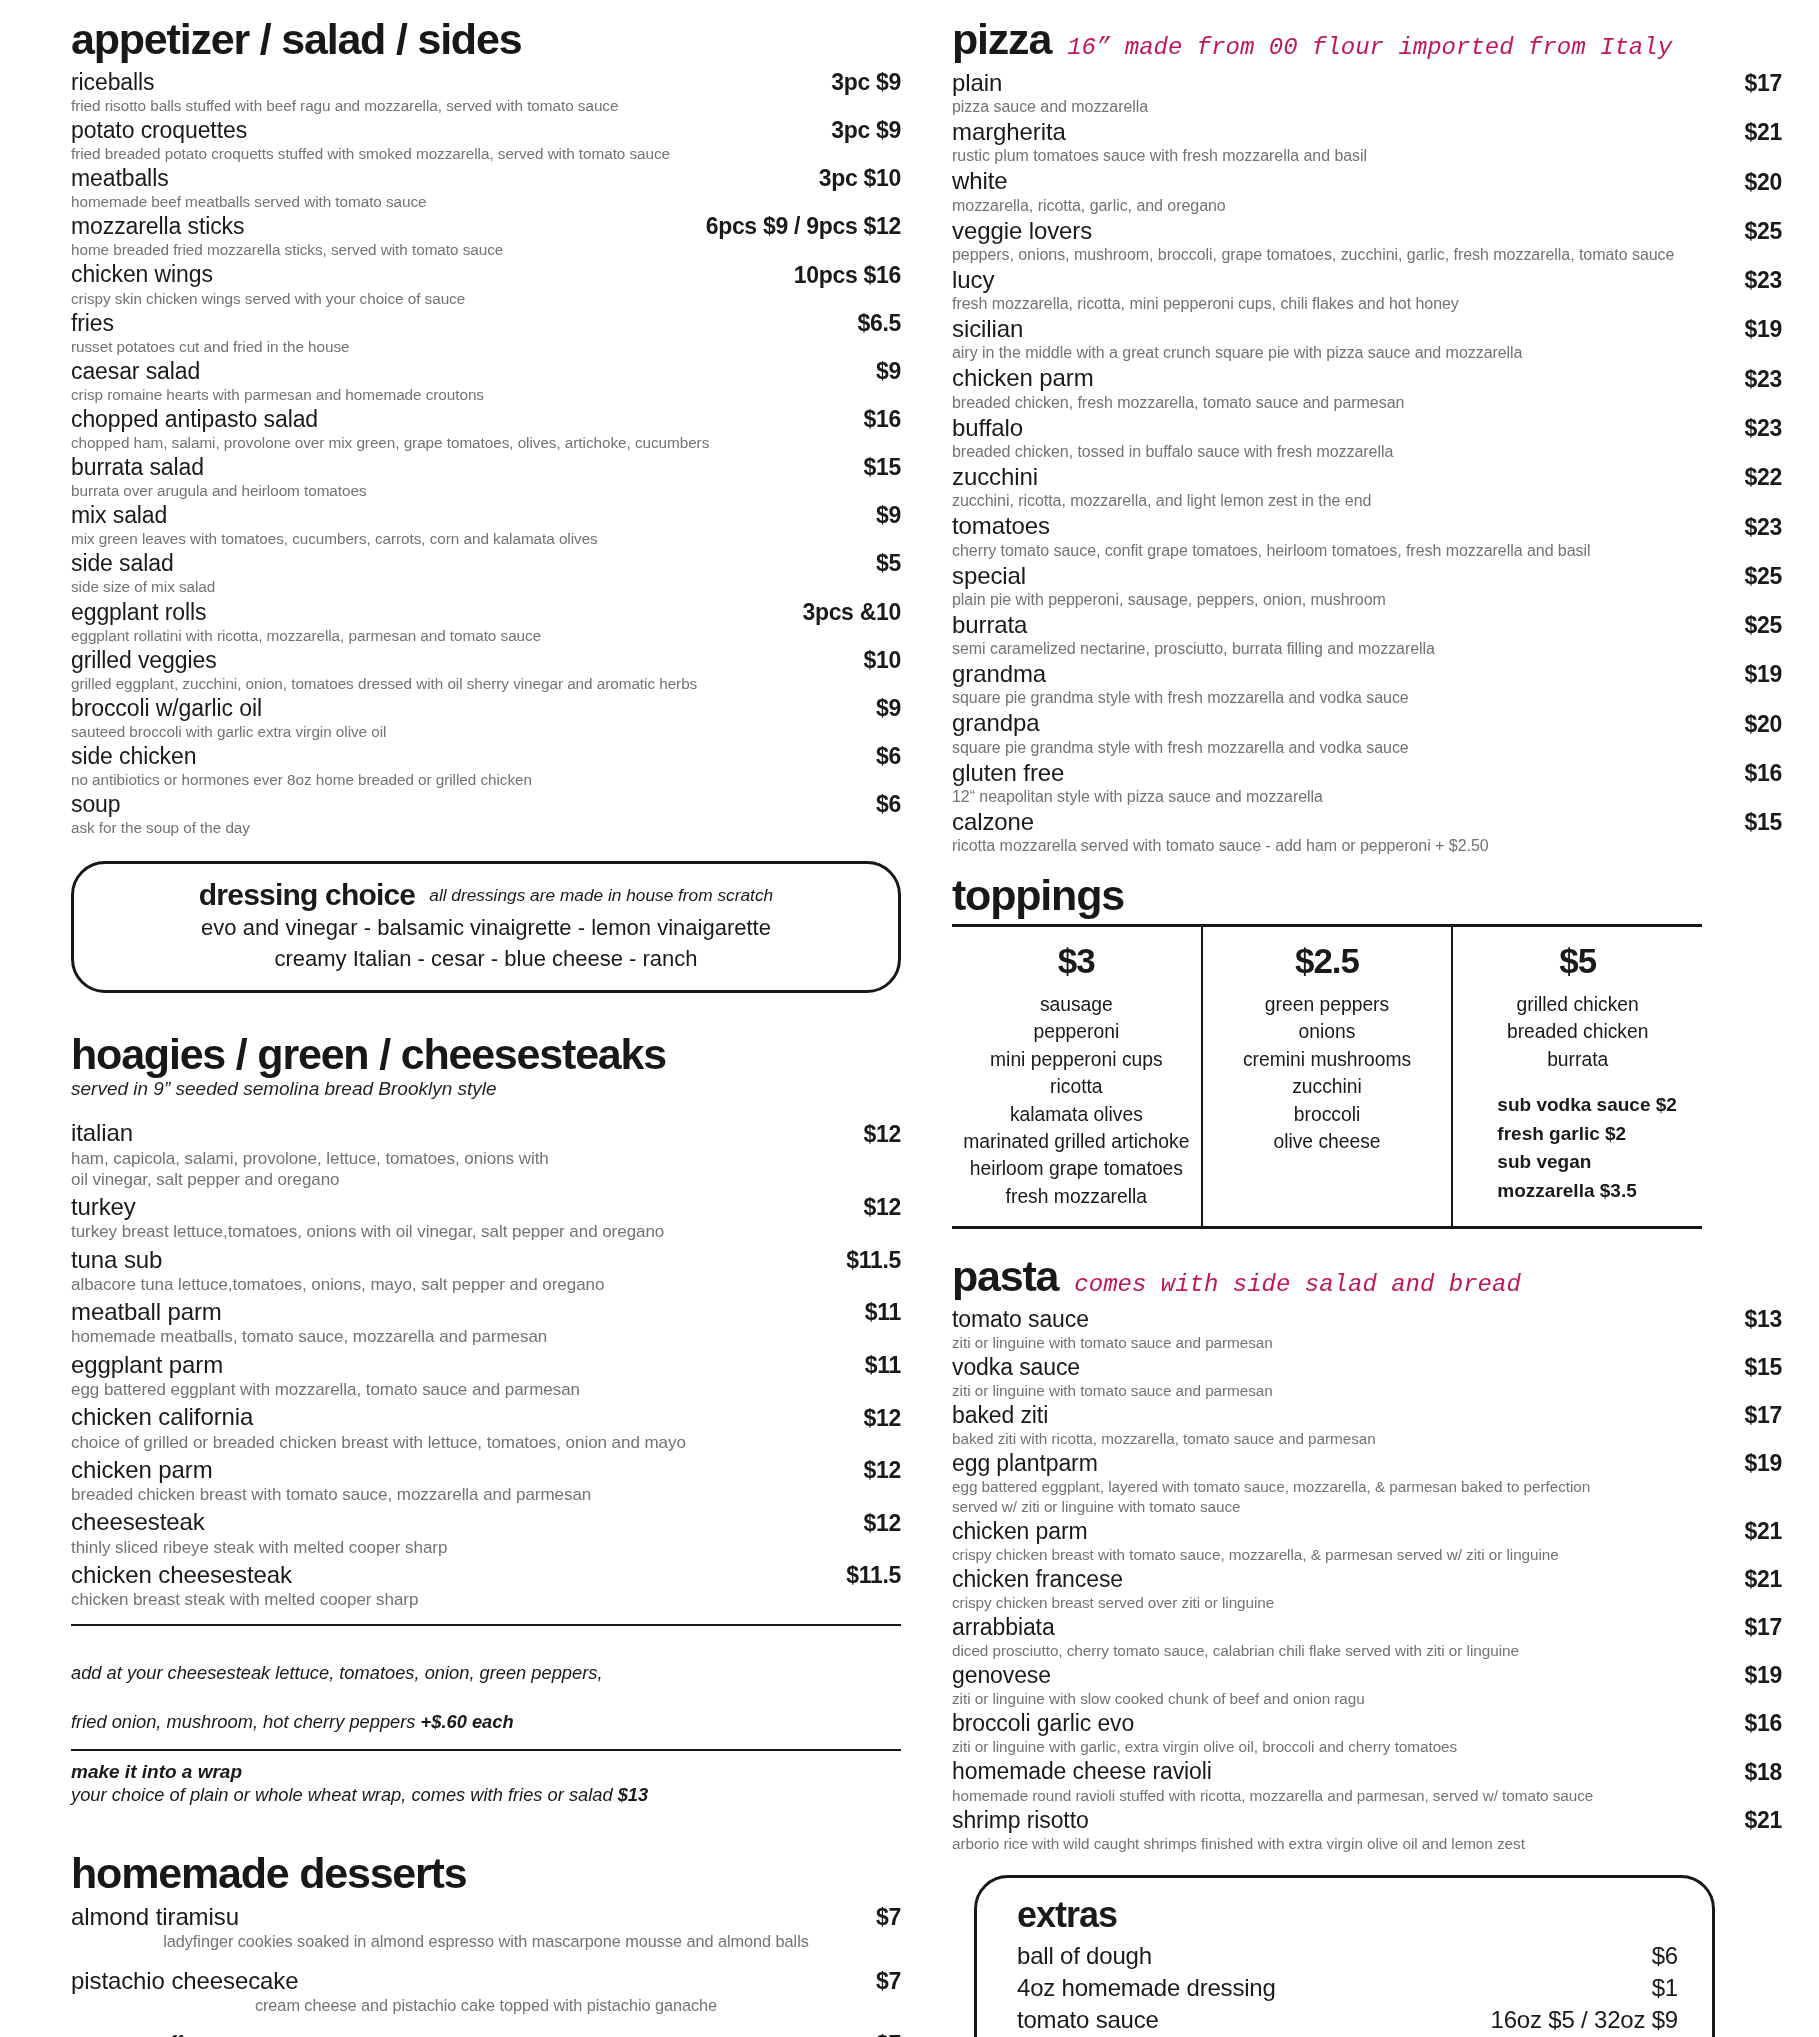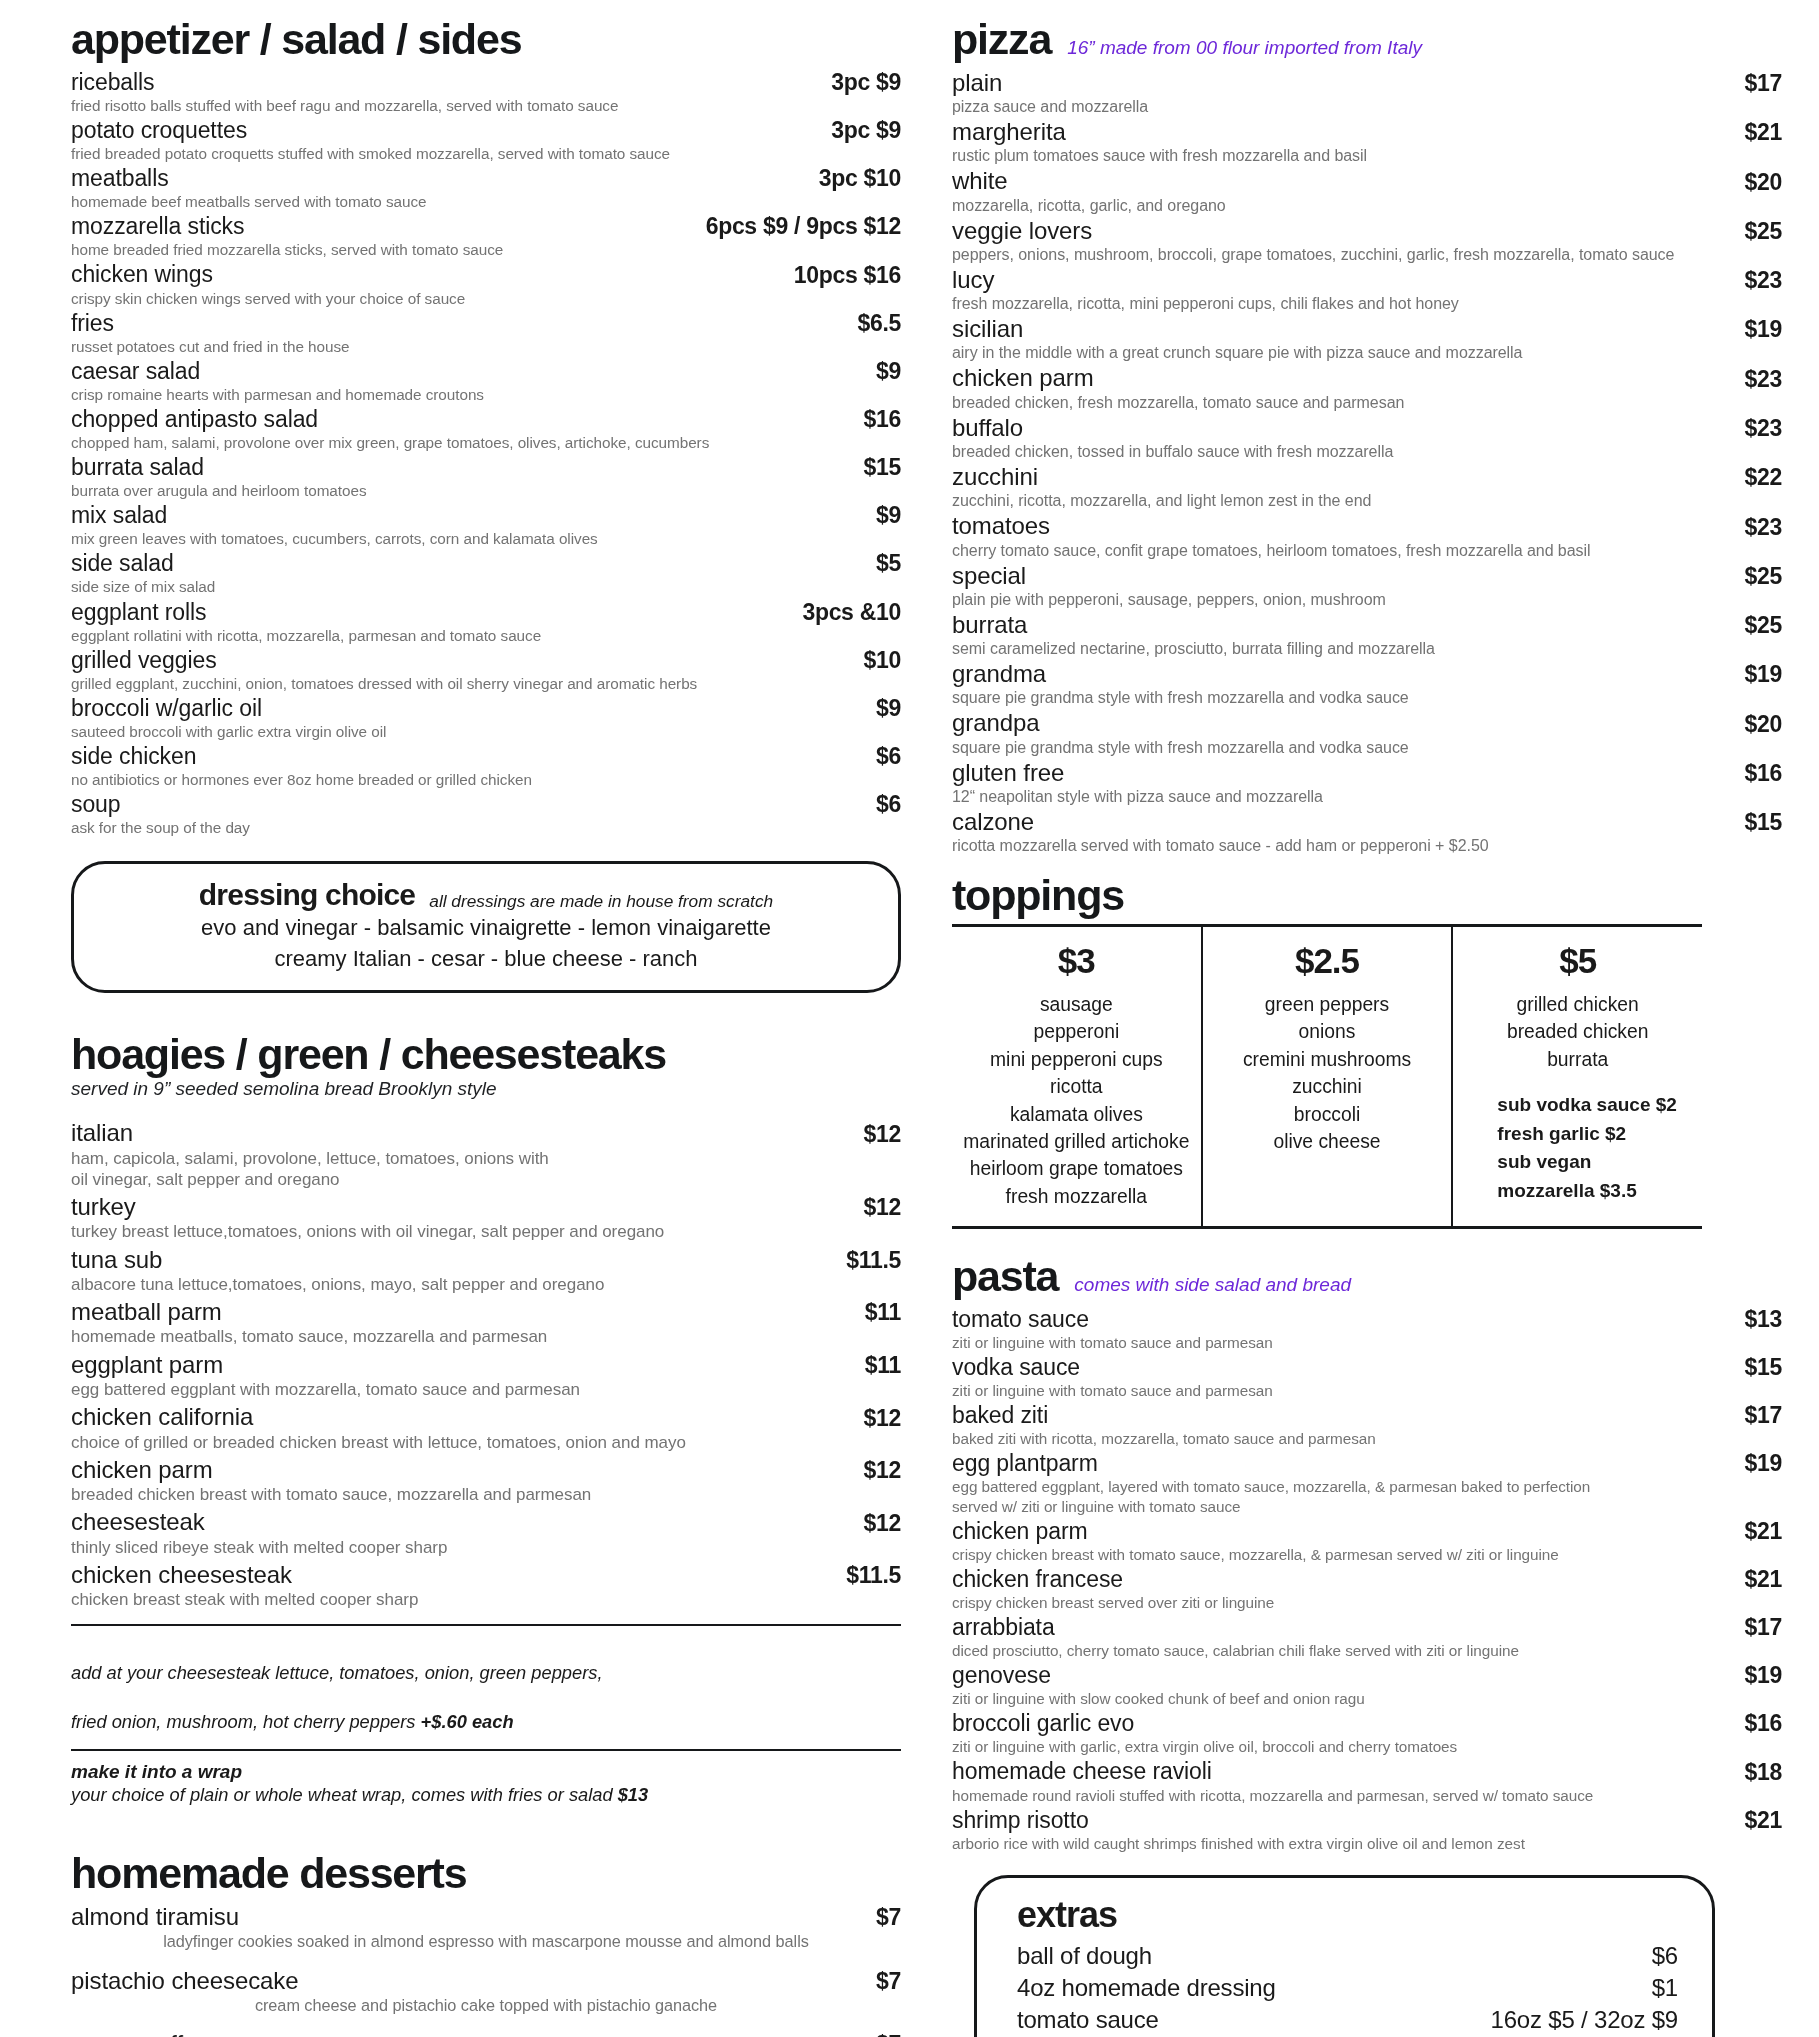--- a/index.html
+++ b/index.html
@@ -25,23 +25,24 @@
   .sec-head {
     font-weight: 800;
     font-size: 43px;
     letter-spacing: -1.2px;
     line-height: 1.02;
     color: #16181a;
   }
   .sec-head-row { display: flex; align-items: baseline; gap: 16px; }
   .sec-note {
     font-style: italic;
-    font-size: 19px;
-    color: #6d28d9;
+    font-size: 24px;
+    color: #be185d;
     font-weight: 400;
+    font-family: Liberation Mono, monospace;
   }
   .sec-sub {
     font-style: italic;
     font-size: 19px;
     color: #1f2124;
     margin-top: 2px;
   }
 
   
   .items { margin-top: 6px; }
@@ -83,21 +84,21 @@
   
   .callout {
     border: 3.5px solid #16181a;
     border-radius: 34px;
     margin-top: 24px;
     padding: 14px 18px 16px;
     text-align: center;
   }
   .callout-title-row {
     display: flex;
-    align-items: flex-end;
+    align-items: center;
     justify-content: center;
     gap: 14px;
   }
   .callout-title {
     font-size: 30px;
     font-weight: 800;
     letter-spacing: -0.8px;
   }
   .callout-note {
     font-style: italic;

